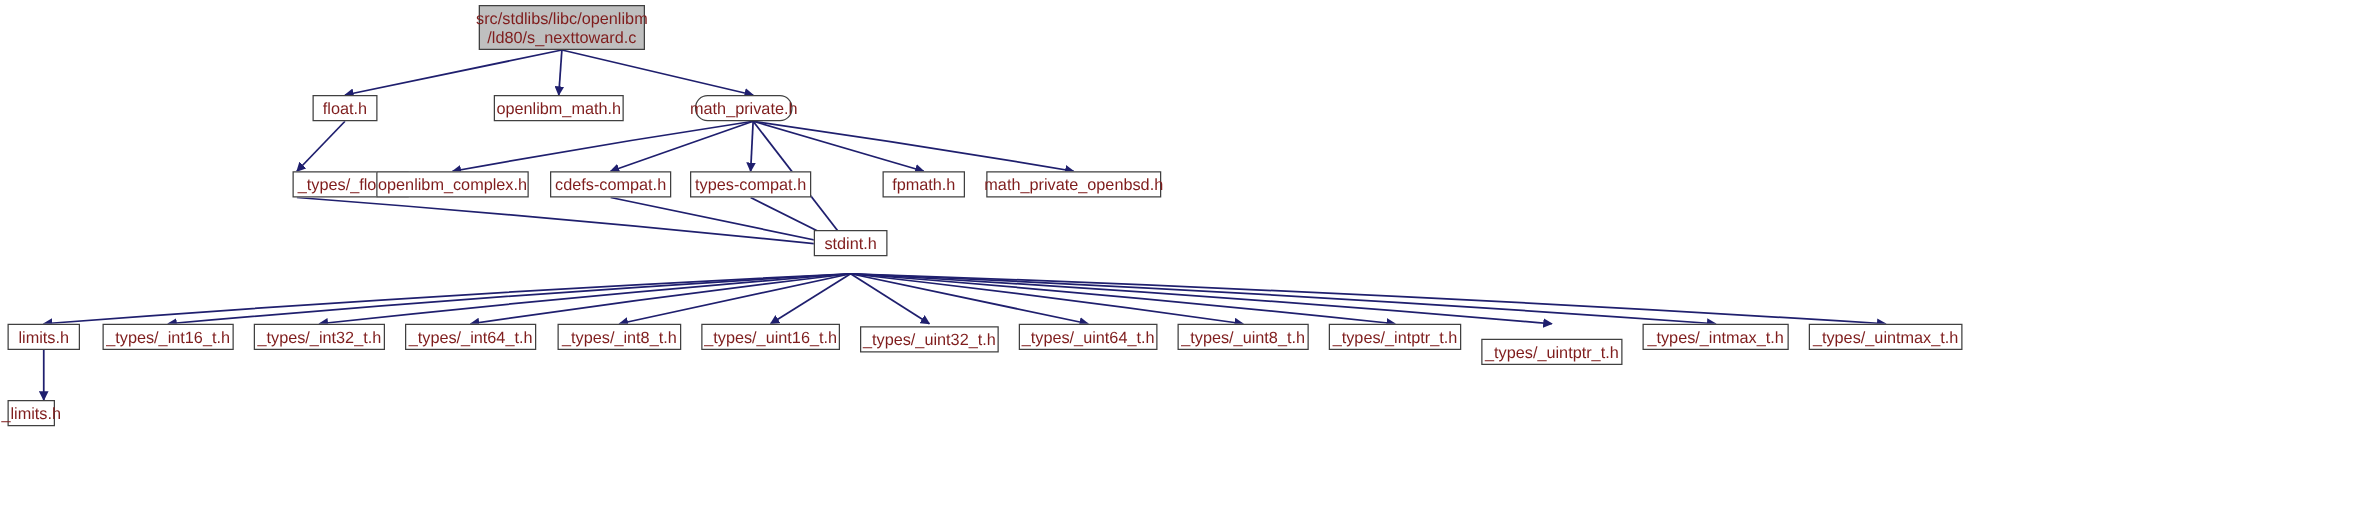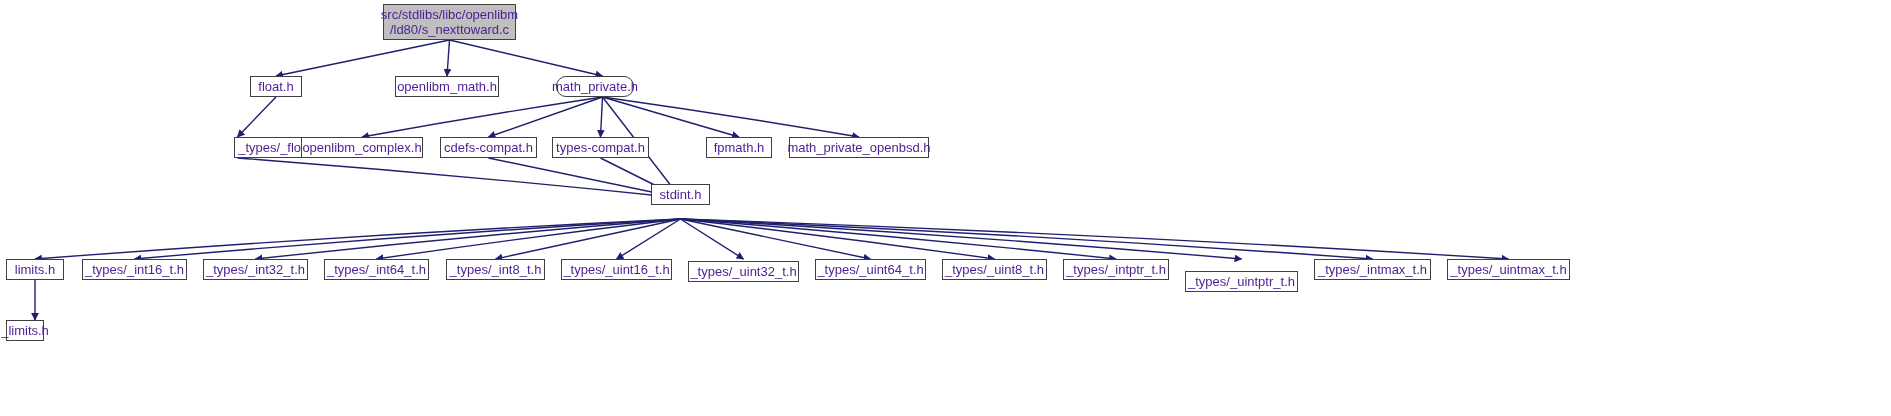--- a/index.html
+++ b/index.html
@@ -21,21 +21,21 @@
     top: 0;
     width: 1891px;
     height: 416px;
     pointer-events: none;
   }
   .node {
     position: absolute;
     box-sizing: border-box;
     border: 1px solid #404040;
     background: #ffffff;
-    color: #4c1d95;
+    color: #7f1d1d;
     font-size: 13px;
     line-height: 15px;
     text-align: center;
     white-space: pre;
     display: flex;
     align-items: center;
     justify-content: center;
     padding: 0 6px;
     z-index: 5;
   }

